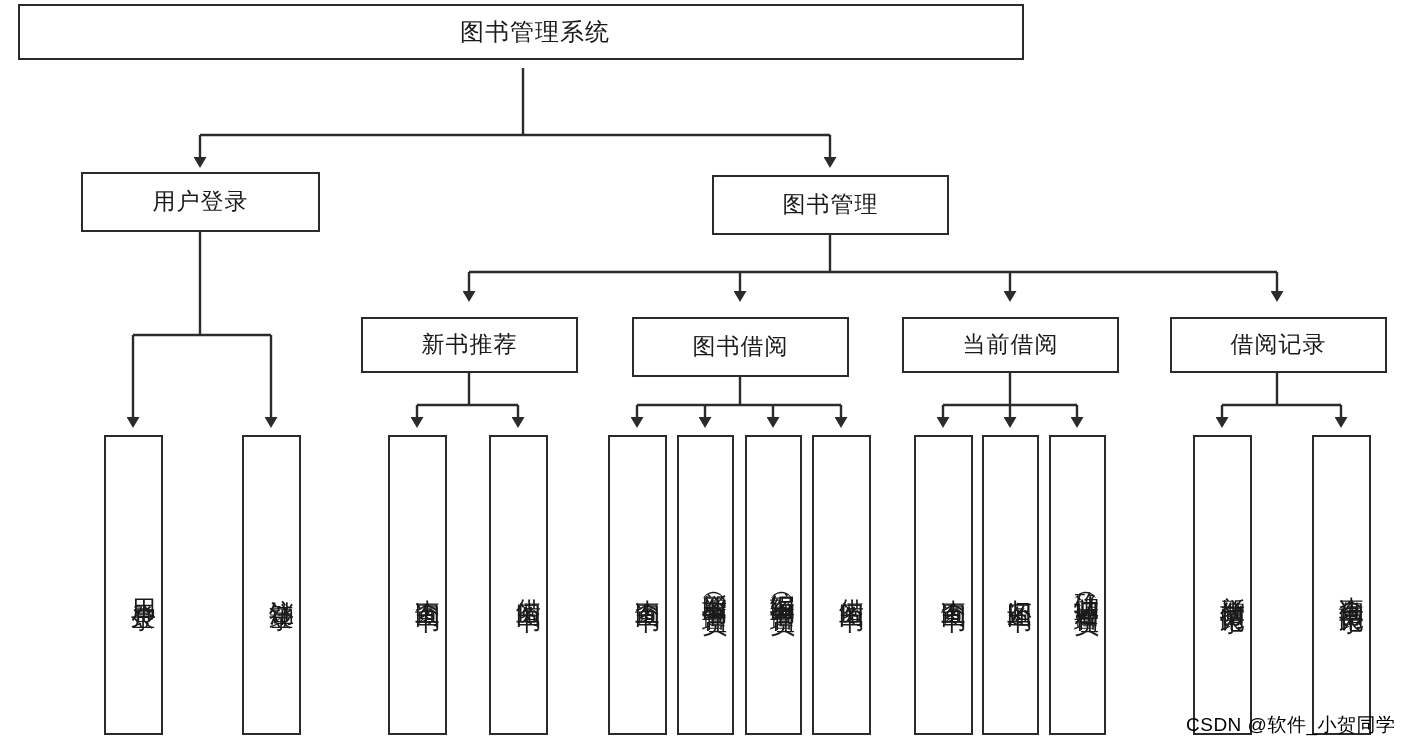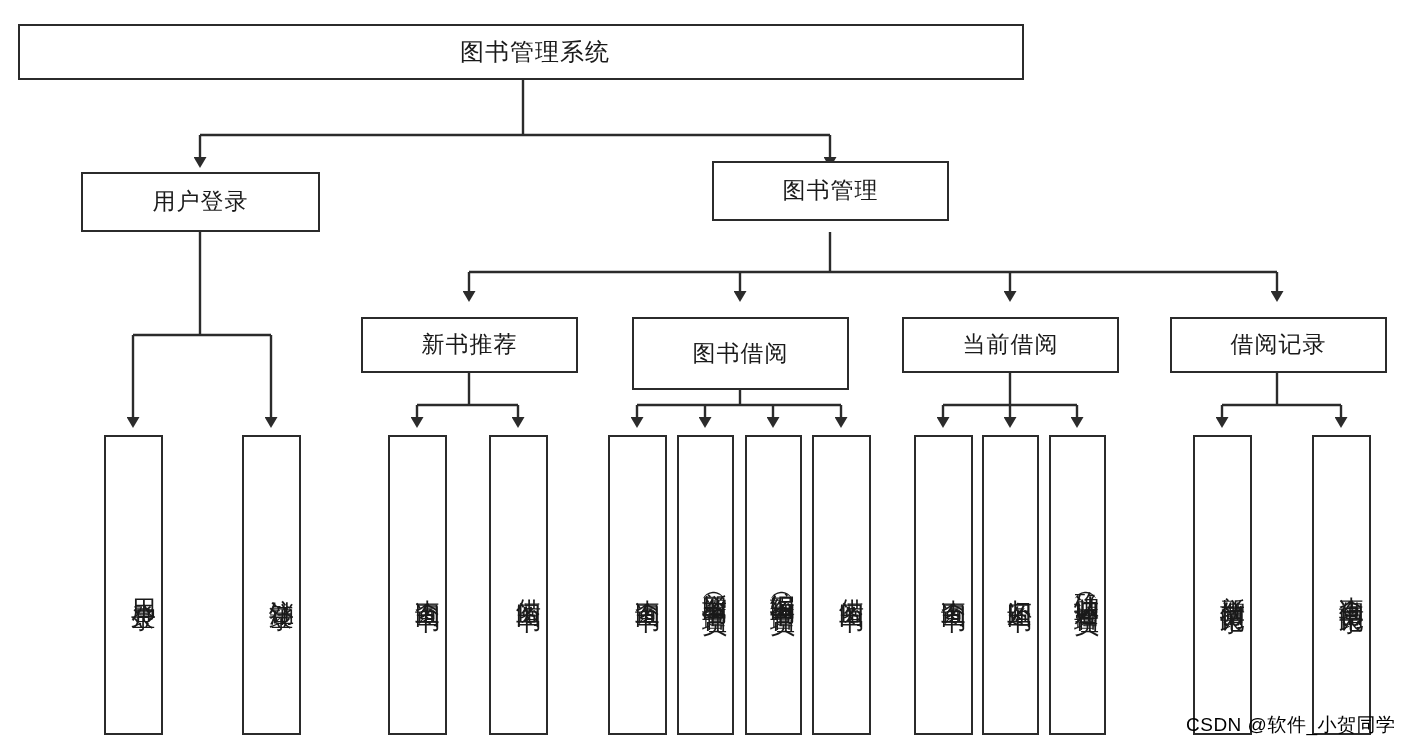--- a/index.html
+++ b/index.html
@@ -118,35 +118,35 @@
       <path d="M1010,405 L1010,418" marker-end="url(#arw)"></path>
       <path d="M1077,405 L1077,418" marker-end="url(#arw)"></path>
 
       <path d="M1277,373 L1277,405"></path>
       <path d="M1222,405 L1341,405"></path>
       <path d="M1222,405 L1222,418" marker-end="url(#arw)"></path>
       <path d="M1341,405 L1341,418" marker-end="url(#arw)"></path>
     </g>
   </svg>
 
-  <div class="node horiz root" style="left:18px; top:24px; width:1006px; height:56px;padding-left:28px;">
+  <div class="node horiz root" style="left:18px; top:4px; width:1006px; height:56px;padding-left:28px;">
     <span>图书管理系统</span>
   </div>
 
   <div class="node horiz" style="left:81px; top:172px; width:239px; height:60px;">
     <span>用户登录</span>
   </div>
-  <div class="node horiz" style="left:712px; top:161px; width:237px; height:60px;">
+  <div class="node horiz" style="left:712px; top:175px; width:237px; height:60px;">
     <span>图书管理</span>
   </div>
 
   <div class="node horiz" style="left:361px; top:317px; width:217px; height:56px;">
     <span>新书推荐</span>
   </div>
-  <div class="node horiz" style="left:632px; top:317px; width:217px; height:73px;">
+  <div class="node horiz" style="left:632px; top:317px; width:217px; height:60px;">
     <span>图书借阅</span>
   </div>
   <div class="node horiz" style="left:1170px; top:317px; width:217px; height:56px;">
     <span>借阅记录</span>
   </div>
   <div class="node horiz" style="left:902px; top:317px; width:217px; height:56px;">
     <span>当前借阅</span>
   </div>
 
   <div class="node vert" style="left:104px; top:435px; width:59px; height:300px;">

